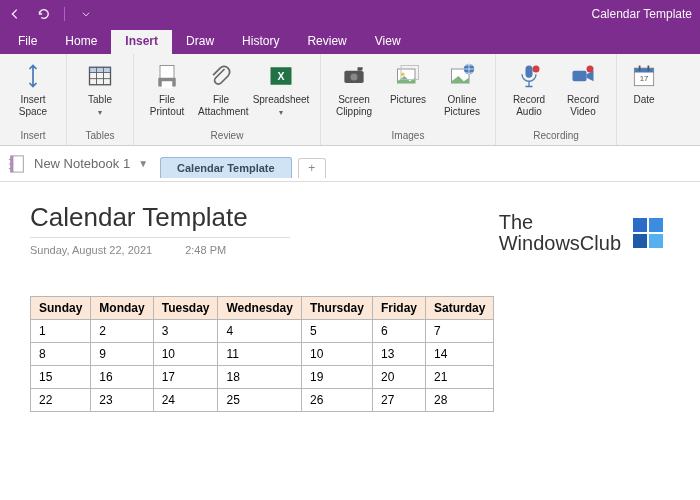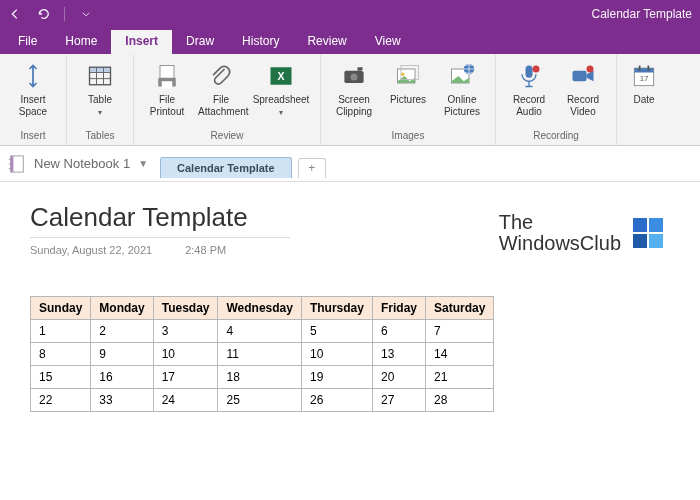--- a/index.html
+++ b/index.html
@@ -295,21 +295,21 @@
             <td>15</td>
             <td>16</td>
             <td>17</td>
             <td>18</td>
             <td>19</td>
             <td>20</td>
             <td>21</td>
           </tr>
           <tr>
             <td>22</td>
-            <td>33</td>
+            <td>23</td>
             <td>24</td>
             <td>25</td>
             <td>26</td>
             <td>27</td>
             <td>28</td>
           </tr>
         </tbody>
     </table>
   </div>
 </div>

